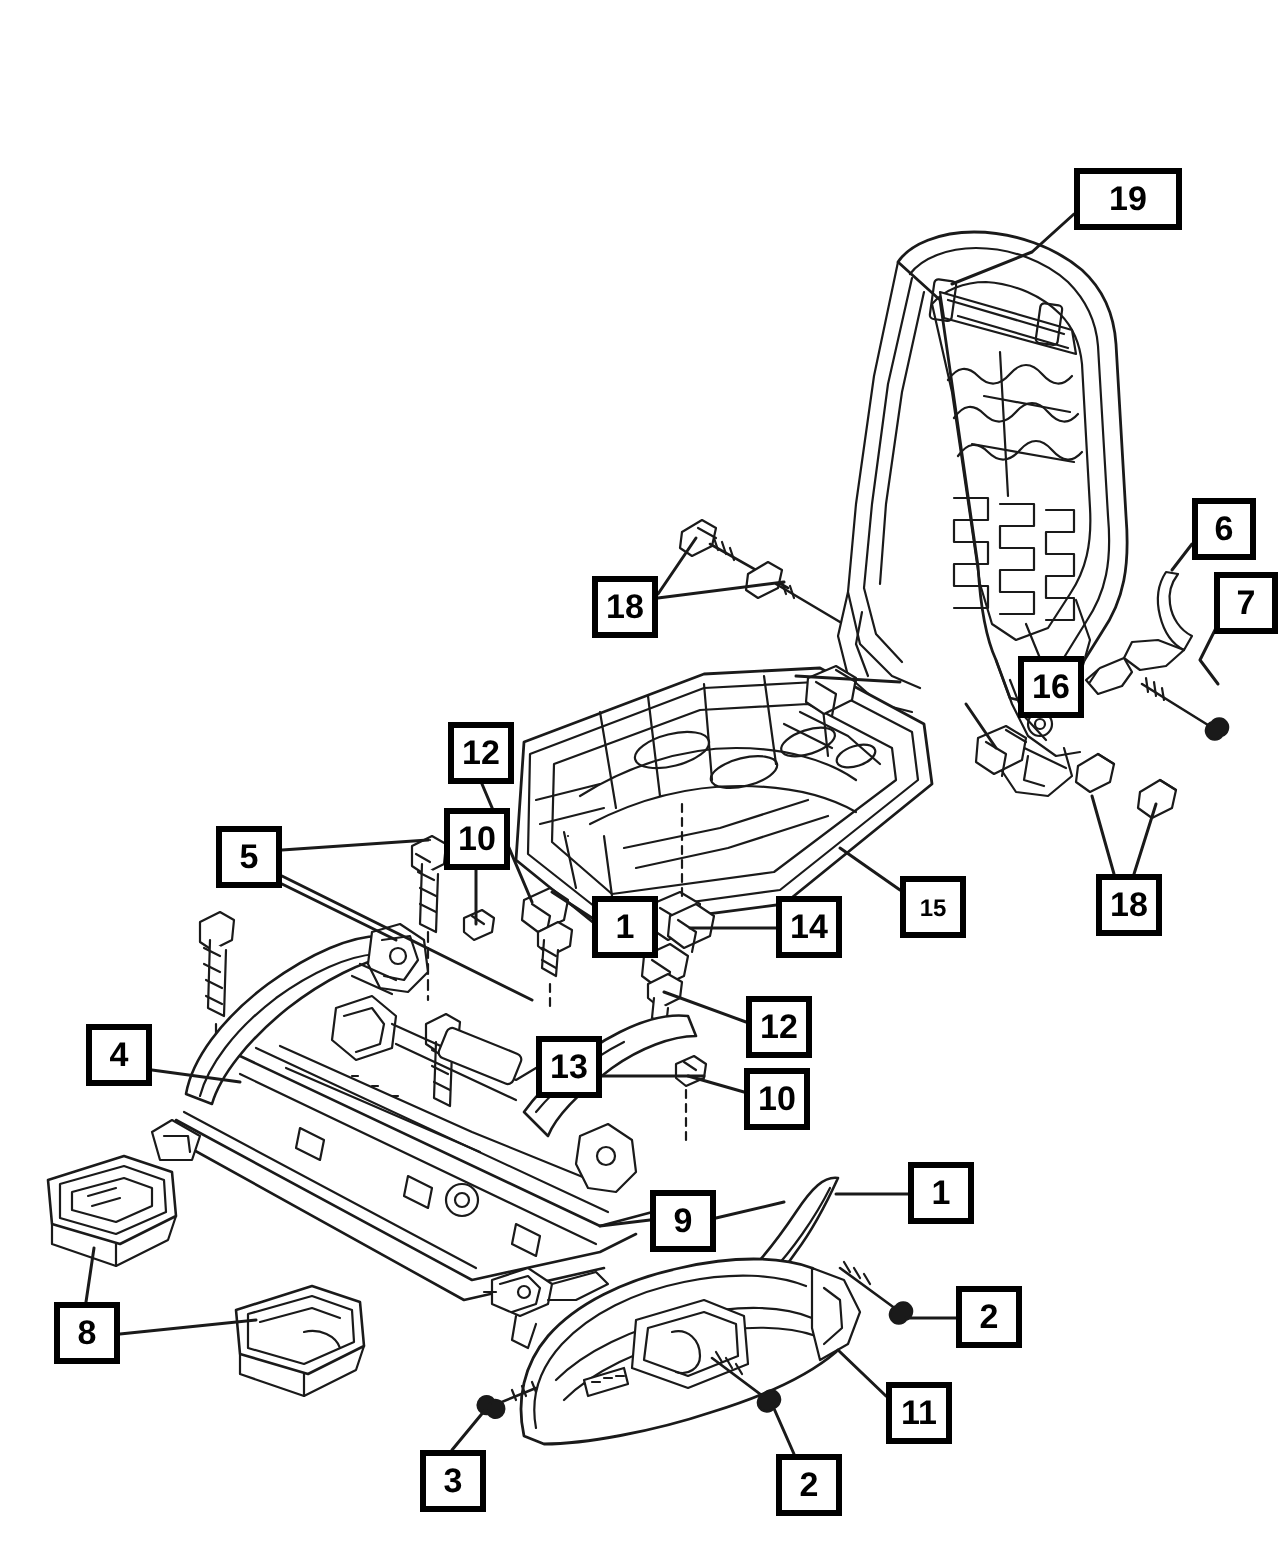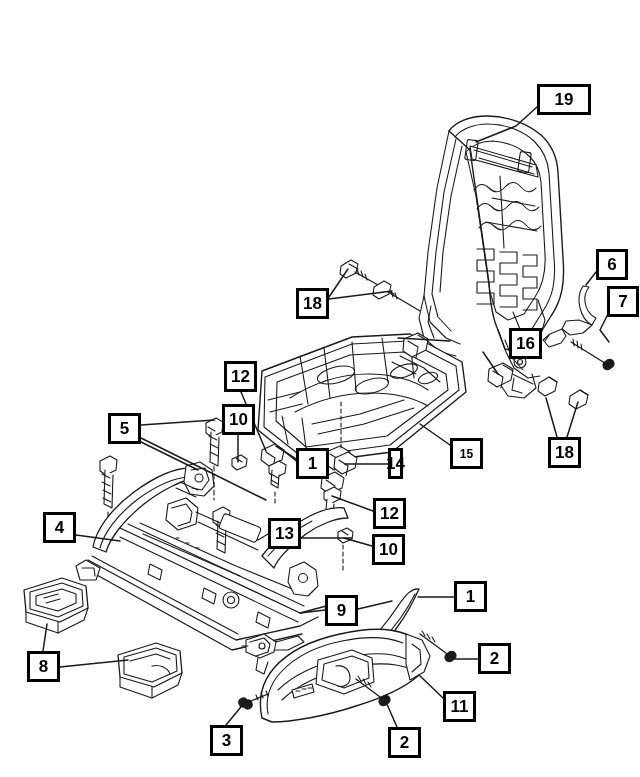--- a/index.html
+++ b/index.html
@@ -367,21 +367,21 @@
       </div>
       <div class="callout" style="left: 450px; top: 438px; width: 33px; height: 31px; font-size: 12px; border-color: rgb(0, 0, 0);">
         <span>15</span>
       </div>
       <div class="callout" style="left: 548px; top: 437px; width: 33px; height: 31px; font-size: 17px; border-color: rgb(0, 0, 0);">
         <span>18</span>
       </div>
       <div class="callout" style="left: 296px; top: 448px; width: 33px; height: 31px; font-size: 17px; border-color: rgb(0, 0, 0);">
         <span>1</span>
       </div>
-      <div class="callout" style="left: 388px; top: 448px; width: 15px; height: 31px; font-size: 17px; border-color: rgb(0, 0, 0);">
+      <div class="callout" style="left: 388px; top: 448px; width: 33px; height: 31px; font-size: 17px; border-color: rgb(0, 0, 0);">
         <span>14</span>
       </div>
       <div class="callout" style="left: 43px; top: 512px; width: 33px; height: 31px; font-size: 17px; border-color: rgb(0, 0, 0);">
         <span>4</span>
       </div>
       <div class="callout" style="left: 373px; top: 498px; width: 33px; height: 31px; font-size: 17px; border-color: rgb(0, 0, 0);">
         <span>12</span>
       </div>
       <div class="callout" style="left: 268px; top: 518px; width: 33px; height: 31px; font-size: 17px; border-color: rgb(0, 0, 0);">
         <span>13</span>

